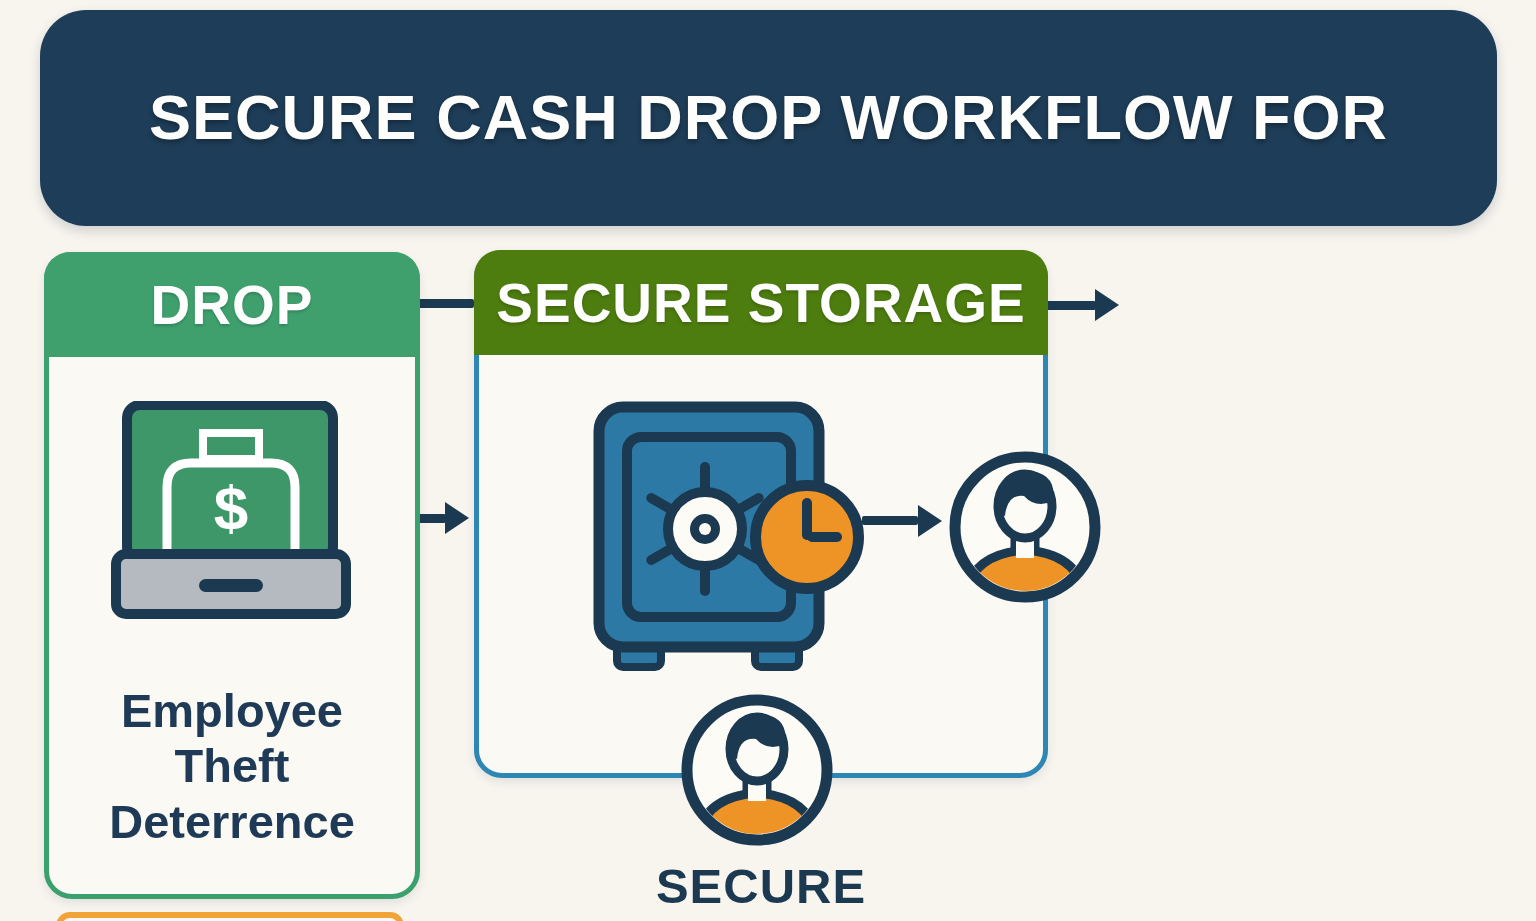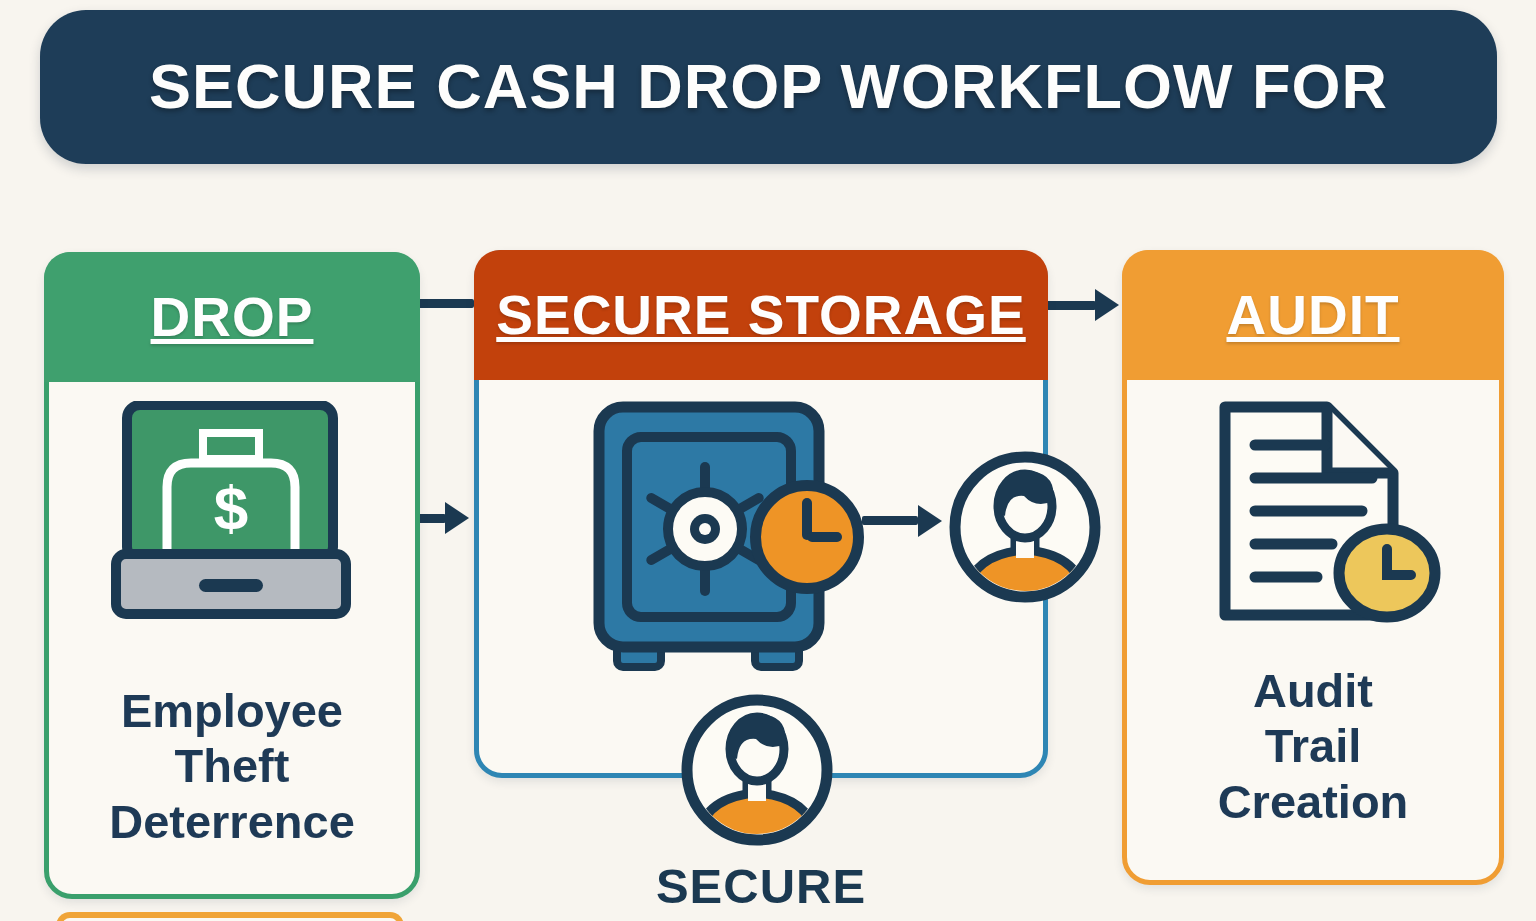--- a/index.html
+++ b/index.html
@@ -3,48 +3,47 @@
 <meta charset="utf-8">
 <style>
   html,body{margin:0;padding:0;}
   .canvas{
     position:relative;width:1536px;height:921px;overflow:hidden;
     background:#f8f5ef;
     font-family:"Liberation Sans", sans-serif;
   }
   
   .banner{
-    position:absolute;left:40px;top:10px;width:1457px;height:154px;
+    position:absolute;left:40px;top:10px;width:1457px;height:216px;
     background:#1e3d58;border-radius:46px;
     display:flex;flex-direction:column;align-items:center;justify-content:center;
     box-shadow:0 5px 12px rgba(20,40,60,.18);
   }
   .banner-line{
     color:#fdfdfc;font-size:63px;font-weight:bold;letter-spacing:1px;
     line-height:1.1;text-align:center;white-space:nowrap;
     text-shadow:0 3px 5px rgba(0,0,0,.30);
   }
   
   .stage{
     position:absolute;background:#fbf9f3;border-radius:28px;
     box-shadow:0 4px 10px rgba(30,50,70,.10);
   }
   .stage-drop   {left:44px;  top:252px; width:366px; height:637px; border:5px solid #3aa06c;}
   .stage-storage{left:474px; top:250px; width:564px; height:518px; border:5px solid #2e86b4;}
   .stage-audit  {left:1122px;top:250px; width:372px; height:625px; border:5px solid #f09d33;}
   .stage-header{
-    position:absolute;left:-5px;top:-5px;right:-5px;height:130px;
+    position:absolute;left:-5px;top:-5px;right:-5px;height:105px;
     border-radius:26px 26px 0 0;
     display:flex;align-items:center;justify-content:center;
     color:#fefefe;font-weight:bold;letter-spacing:1px;
     text-shadow:0 2px 3px rgba(0,0,0,.18);
-    text-decoration:underline;
   }
   .hdr-green {background:#3fa06e;font-size:55px;}
-  .hdr-blue  {background:#c2410c;font-size:55px;}
+  .hdr-blue  {background:#4d7c0f;font-size:55px;}
   .hdr-orange{background:#f09d33;font-size:55px;}
   .caption{
     position:absolute;left:0;right:0;text-align:center;white-space:pre-line;
     color:#1e3a56;font-size:47px;font-weight:bold;line-height:1.18;
   }
   .icon-abs{position:absolute;}
   
   .conn-line{position:absolute;height:9px;background:#1b3951;border-radius:2px;}
   .arrow-head{
     position:absolute;width:0;height:0;
@@ -156,37 +155,16 @@
         <path d="M16,154 Q19,104 77,100 Q135,104 138,154 Z" fill="#ee9426" stroke="#1b3951" stroke-width="9"></path>
         <rect x="68" y="86" width="18" height="22" fill="#fdfbf5"></rect>
         <ellipse cx="77" cy="56" rx="27" ry="32" fill="#fdfbf5" stroke="#1b3951" stroke-width="9"></ellipse>
         <path d="M50,62 Q45,21 79,21 Q109,22 105,51 Q88,59 76,46 Q59,44 57,66 Z" fill="#1b3951"></path>
       </g>
     </svg>
 
     <div class="manager-label">SECURE</div>
   </section>
 
-  <section class="stage stage-audit">
-    <div class="stage-header hdr-orange">AUDIT</div>
-
-    <svg class="icon-abs" style="left:86px;top:142px;" width="240" height="235" viewBox="0 0 240 235">
-      <path d="M12,10 H114 L180,76 V218 H12 Z" fill="#fdfbf5" stroke="#1b3951" stroke-width="11" stroke-linejoin="round"></path>
-      <path d="M114,10 V76 H180" fill="#fbf9f3" stroke="#1b3951" stroke-width="11" stroke-linejoin="round"></path>
-      <g stroke="#1b3951" stroke-width="11" stroke-linecap="round">
-        <line x1="42" y1="48" x2="112" y2="48"></line>
-        <line x1="42" y1="81" x2="159" y2="81"></line>
-        <line x1="42" y1="114" x2="149" y2="114"></line>
-        <line x1="42" y1="147" x2="119" y2="147"></line>
-        <line x1="42" y1="180" x2="104" y2="180"></line>
-      </g>
-      <ellipse cx="174" cy="176" rx="48" ry="44" fill="#edc75b" stroke="#1b3951" stroke-width="11"></ellipse>
-      <path d="M174,152 V178 H198" fill="none" stroke="#1b3951" stroke-width="10" stroke-linecap="round"></path>
-    </svg>
-
-    <div class="caption" style="top:408px;">Audit
-Trail
-Creation</div>
-  </section>
 
   <div class="next-box-sliver"></div>
 
 </div>
 
 </body></html>

